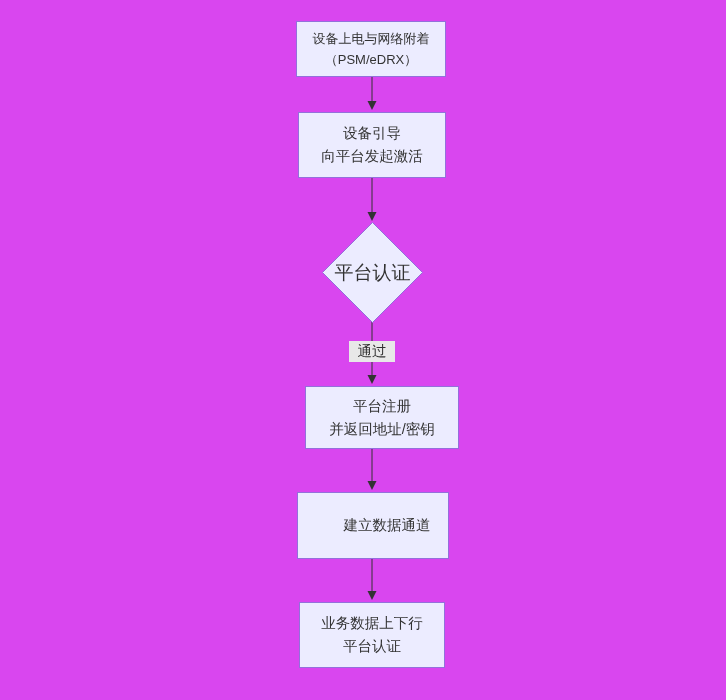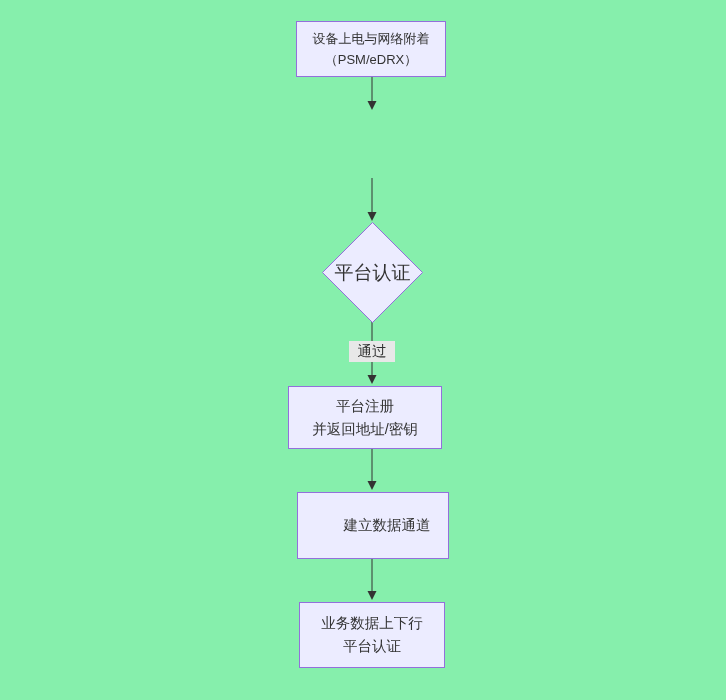--- a/index.html
+++ b/index.html
@@ -1,21 +1,21 @@
 <!DOCTYPE html>
 <html><head>
 <meta charset="utf-8">
 <style>
   html, body { margin: 0; padding: 0; }
   body { background: #ffffff; }
   .canvas {
     position: relative;
     width: 726px;
     height: 700px;
-    background: #86efac;
+    background: #d946ef;
     font-family: "Liberation Sans", "DejaVu Sans", sans-serif;
     overflow: hidden;
   }
   .edges-layer {
     position: absolute;
     left: 0; top: 0;
     width: 726px; height: 700px;
     pointer-events: none;
   }
   .node {
@@ -27,21 +27,21 @@
     display: flex;
     flex-direction: column;
     align-items: center;
     justify-content: center;
     text-align: center;
     font-size: 14.5px;
     line-height: 23px;
   }
   .node-power-attach  { left: 296px; top: 21px;  width: 150px; height: 56px; font-size: 13px; line-height: 21px; }
   .node-bootstrap     { left: 298px; top: 112px; width: 148px; height: 66px; }
-  .node-register      { left: 288px; top: 386px; width: 154px; height: 63px; }
+  .node-register      { left: 305px; top: 386px; width: 154px; height: 63px; }
   .node-channel       { left: 297px; top: 492px; width: 152px; height: 67px; padding-left: 28px; }
   .node-business      { left: 299px; top: 602px; width: 146px; height: 66px; text-align: right; }
   .decision {
     position: absolute;
     left: 322px; top: 222px;
     width: 101px; height: 101px;
   }
   .decision svg { position: absolute; left: 0; top: 0; }
   .decision-label {
     position: absolute;
@@ -95,20 +95,24 @@
       <line x1="372" y1="559" x2="372" y2="591" stroke="#333333" stroke-width="1"></line>
       <polygon points="367.5,591 376.5,591 372,600" fill="#333333"></polygon>
     </g>
   </svg>
 
   <div class="node node-power-attach">
     <span>设备上电与网络附着</span>
     <span>（PSM/eDRX）</span>
   </div>
 
+  <div class="node node-bootstrap">
+    <span>设备引导</span>
+    <span>向平台发起激活</span>
+  </div>
 
   <div class="decision">
     <svg width="101" height="101" viewBox="0 0 101 101" xmlns="http://www.w3.org/2000/svg">
       <polygon points="50.5,0.5 100.5,50.5 50.5,100.5 0.5,50.5" fill="#ECECFF" stroke="#9370DB" stroke-width="1"></polygon>
     </svg>
     <div class="decision-label">平台认证</div>
   </div>
 
   <div class="edge-label">通过</div>
 

